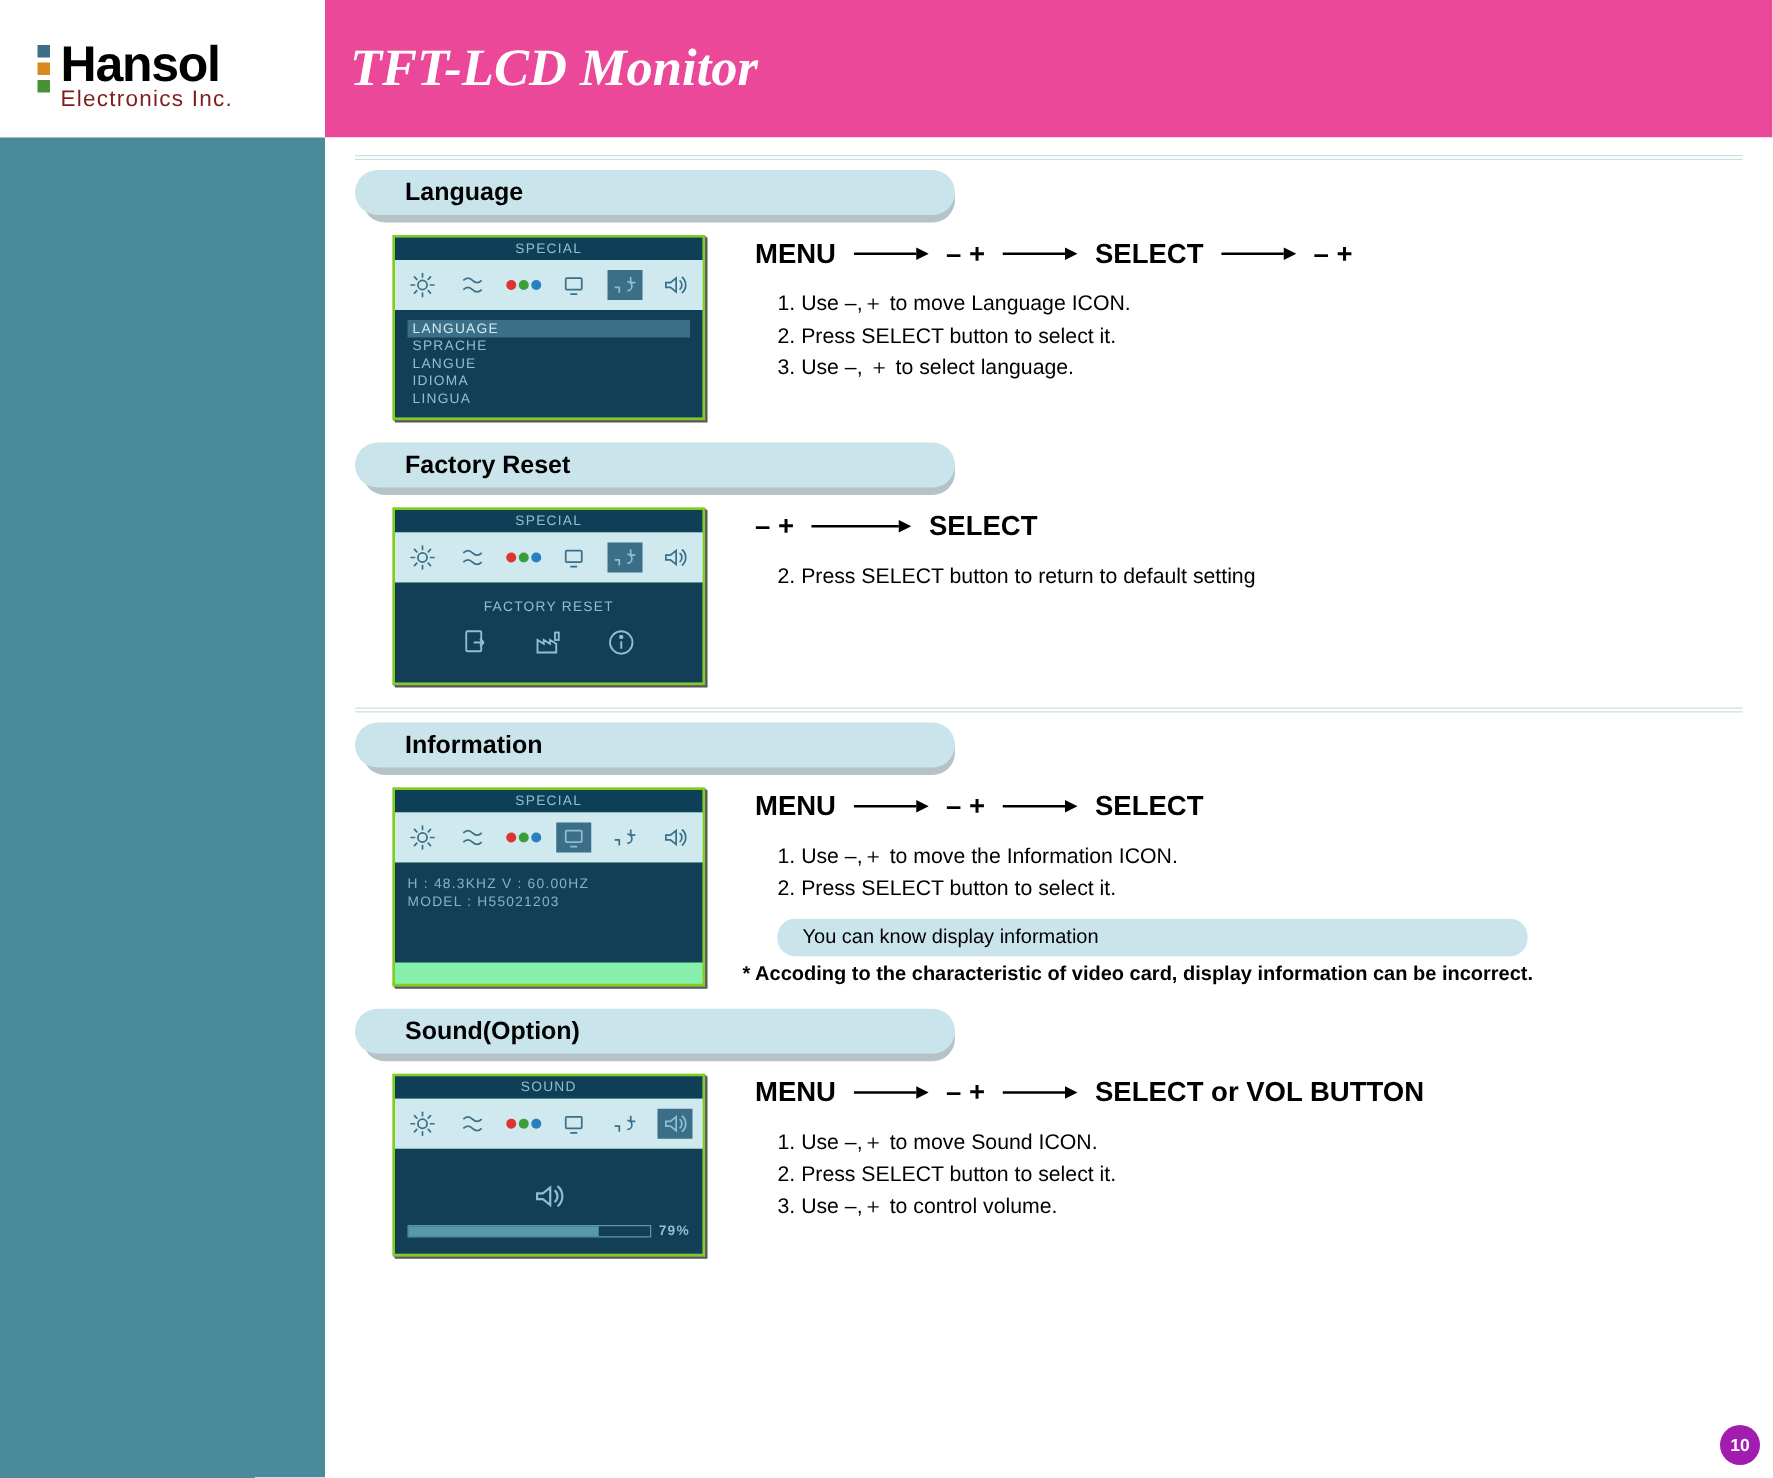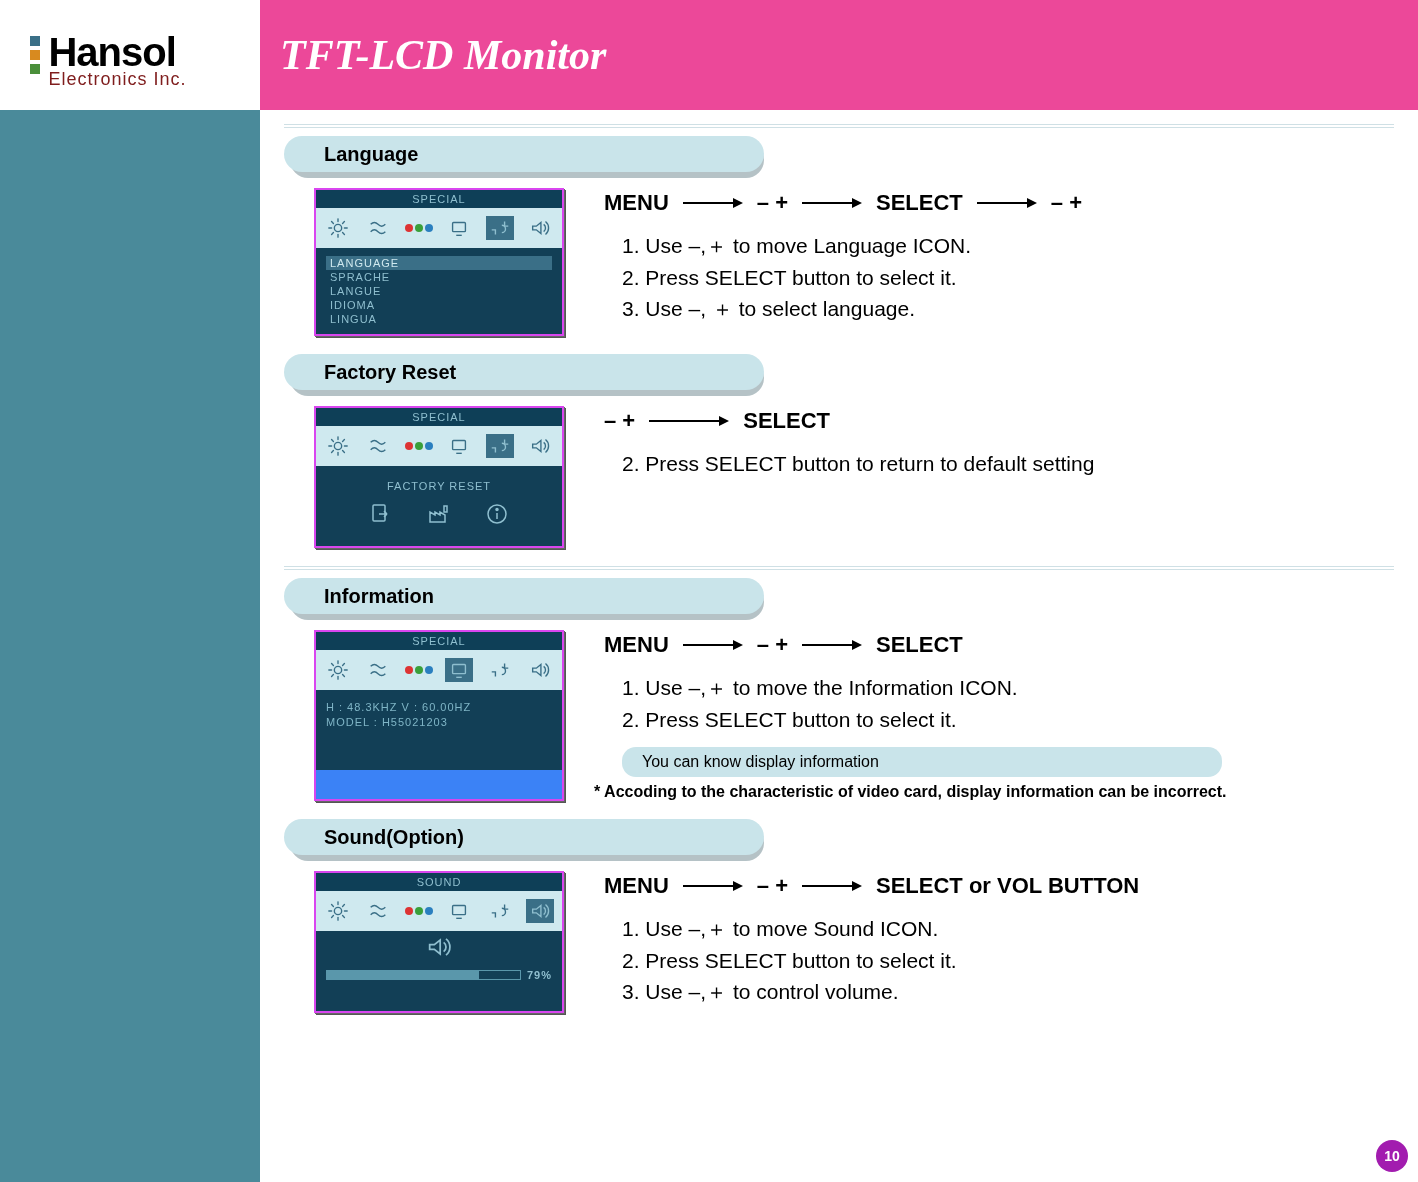--- a/index.html
+++ b/index.html
@@ -24,46 +24,46 @@
 
   .content { background:#fff; padding: 10px 24px 20px 24px; }
 
   .section-pill-wrap { position:relative; margin: 8px 0 10px 0; height: 42px; }
   .section-shadow { position:absolute; left:6px; top:6px; width: 474px; height:36px; background:#b5c2c6; border-radius: 18px; }
   .section-pill { position:absolute; left:0; top:0; width: 480px; height:36px; background:#c9e4ea; border-radius: 18px; display:flex; align-items:center; padding-left: 40px; font-weight:bold; font-size:20px; color:#000; }
 
   .section-body { display:flex; gap: 40px; margin: 8px 0 18px 30px; }
 
   
-  .osd { width: 250px; flex: 0 0 250px; border: 2px solid #d946ef; background:#3b82f6; position:relative; box-shadow: 1px 1px 0 #666, 2px 2px 0 #555; }
+  .osd { width: 250px; flex: 0 0 250px; border: 2px solid #84cc16; background:#86efac; position:relative; box-shadow: 1px 1px 0 #666, 2px 2px 0 #555; }
   .osd-title-bar { background:#0e3f57; color:#8fbfcf; font-size:11px; text-align:center; padding:3px 0; letter-spacing:1px; }
   .osd-icons { background:#cfe9ef; padding:6px 8px; display:flex; justify-content:space-between; align-items:center; height: 40px; }
   .osd-icon { width:28px; height:24px; display:flex; align-items:center; justify-content:center; }
   .osd-icon svg { stroke:#3a6f87; fill:none; stroke-width:1.5; }
   .osd-icon.dark svg { stroke:#8fbfcf; }
   .osd-colordots { display:flex; gap:2px; }
   .osd-colordots span { width:8px; height:8px; border-radius:50%; }
   .osd-body { background:#123f56; min-height:80px; color:#8fbfcf; font-size:11px; letter-spacing:1px; padding:8px 10px; }
   .osd-lang-item { padding:1px 4px; }
   .osd-lang-item.hl { background:#3a6f87; color:#cfe9ef; }
   .osd-factory-line { text-align:center; padding: 6px 0 10px 0; }
   .osd-factory-icons { display:flex; justify-content:center; gap:30px; padding-bottom:8px; }
   .osd-info-text { font-size:11px; color:#7fb5c6; padding: 10px 0 16px 10px; line-height:1.4; }
-  .osd-sound .osd-body { padding: 0 10px 12px 10px; }
+  .osd-sound .osd-body { padding: 22px 10px 12px 10px; }
   .osd-sound-icon { display:flex; justify-content:center; padding:4px 0 10px 0; }
   .osd-slider-row { display:flex; align-items:center; gap:6px; }
   .osd-slider-track { flex:1; height:10px; border:1px solid #5a97ab; position:relative; }
   .osd-slider-fill { position:absolute; left:0; top:0; bottom:0; background:#5a97ab; }
   .osd-slider-val { color:#8fbfcf; font-size:11px; font-weight:bold; }
 
   .explain { flex:1; padding-top: 2px; }
   .flow-row { display:flex; align-items:center; gap: 14px; font-weight:bold; font-size:22px; margin-bottom: 14px; white-space:nowrap; }
   .arrow { display:inline-block; }
   .arrow svg { display:block; }
-  .steps { font-size:21px; line-height:1.5; margin-left: 18px; }
+  .steps { font-size:17px; line-height:1.5; margin-left: 18px; }
   .steps li { list-style:none; }
 
   .info-pill { background:#c9e4ea; border-radius: 14px; padding:6px 20px; margin:12px 0 6px 18px; font-size:16px; width: 600px; }
   .info-foot { font-weight:bold; font-size:16px; margin-left:-10px; margin-top:4px; }
   .thin-rule-dbl { border-top: 1px solid #cfe0e5; border-bottom:1px solid #cfe0e5; height:4px; margin:4px 0; }
 
   .page-num-circle { position:absolute; bottom:10px; right:10px; width:32px; height:32px; border-radius:50%; background:#a21caf; color:#fff; font-weight:bold; display:flex; align-items:center; justify-content:center; font-size:14px; }
 
   .foot-band { position:absolute; left:0; bottom:0; width:260px; height: 1072px; top:110px; background:#4a8a9a; }
 

